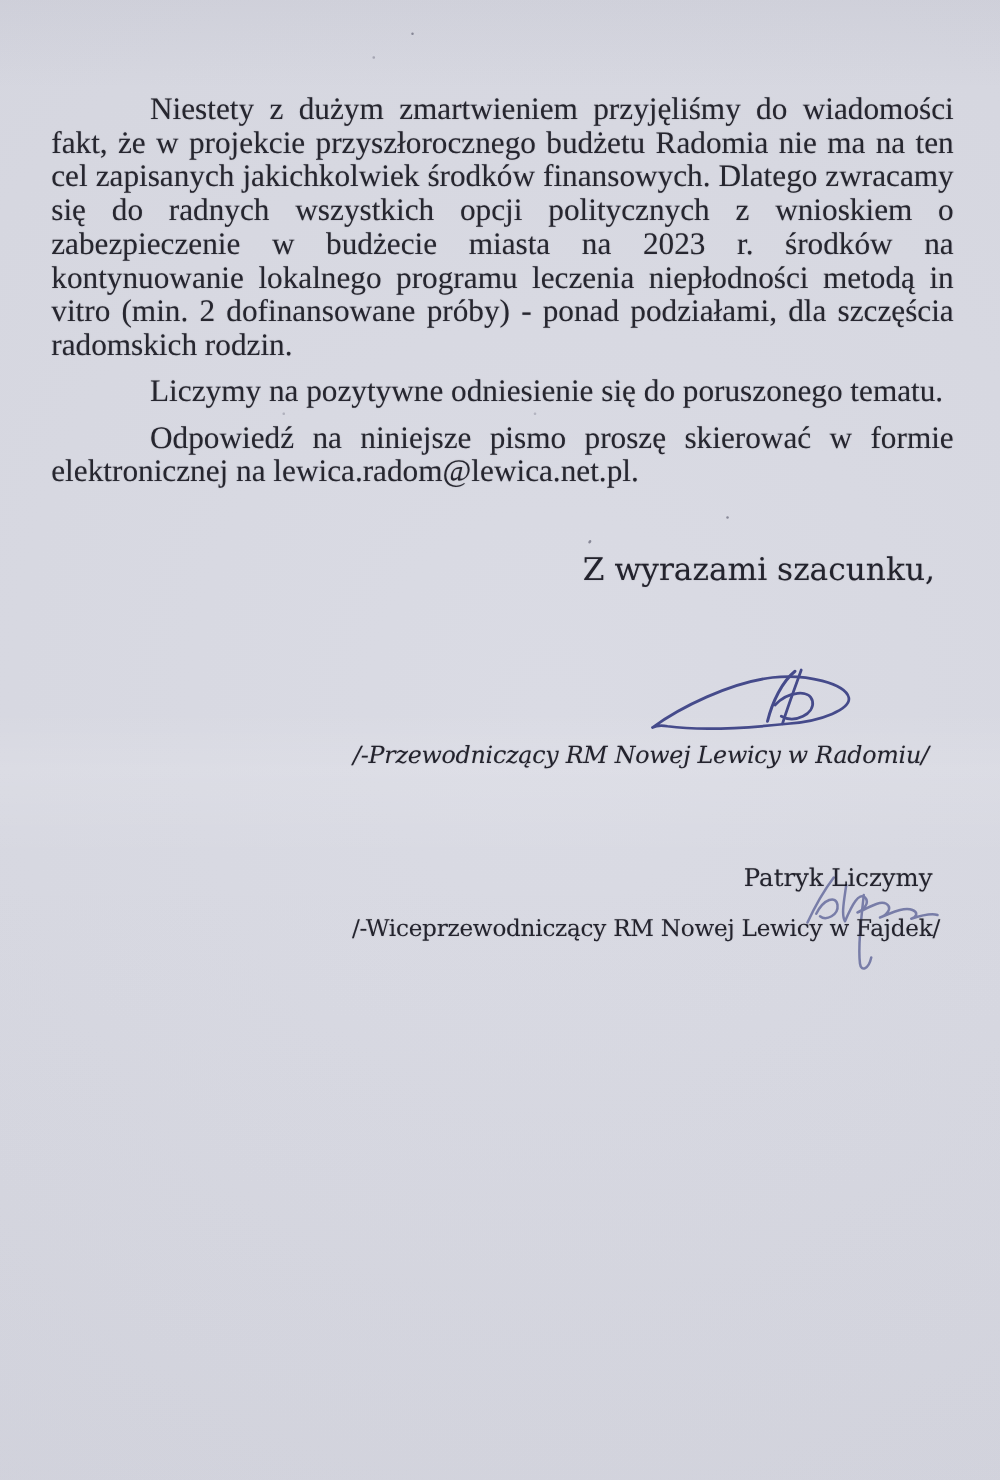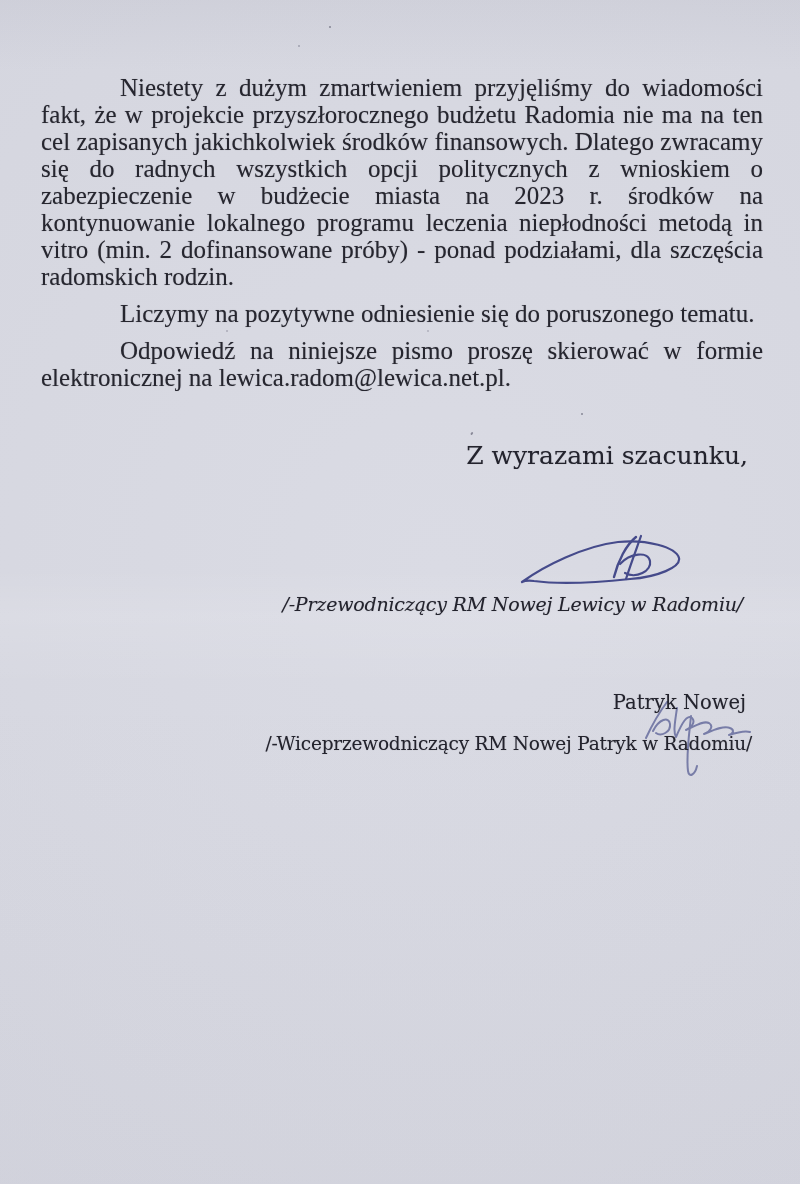--- a/index.html
+++ b/index.html
@@ -92,32 +92,32 @@
     <g fill="none" stroke-linecap="round" stroke-linejoin="round" opacity="0.88" stroke="#3a408f">
       <path stroke-width="2.2" d="M6,48 C28,32 68,12 102,8 C130,5 160,13 163,24 C165,33 142,43 114,45 C86,48 46,51 18,47 C12,46 8,47 6,48"></path>
       <path stroke-width="2.4" d="M98,43 C102,27 110,11 120,3"></path>
       <path stroke-width="2.2" d="M125,2 C120,16 114,32 110,45"></path>
       <path stroke-width="2.2" d="M104,30 C114,19 132,17 134,27 C136,37 120,45 109,39"></path>
     </g>
   </svg>
 
   <div class="sig-title sig-title-1">/-Przewodniczący RM Nowej Lewicy w Radomiu/</div>
 
-  <div class="sig-name sig-name-2">Patryk Nowej</div>
+  <div class="sig-name sig-name-2">Patryk Liczymy</div>
 
   <svg class="sig-scribble sig-scribble-2" width="120" height="90" viewBox="0 0 120 90">
     <g fill="none" stroke-linecap="round" stroke-linejoin="round" opacity="0.85" stroke="#7b81b3">
       <path stroke-width="2" d="M10,44 C16,31 25,16 31,8"></path>
       <path stroke-width="2" d="M17,37 C23,25 33,22 34,30 C35,38 25,43 20,39"></path>
       <path stroke-width="2" d="M41,14 C39,28 37,38 40,43 C46,29 51,20 56,24 C60,28 55,34 50,36 C58,33 67,26 73,29 C78,32 74,38 68,40 C76,37 87,31 94,34 C99,36 97,40 93,41 C99,39 108,36 114,38"></path>
       <path stroke-width="2" d="M55,22 C53,42 50,62 52,77 C53,84 59,81 61,72"></path>
     </g>
   </svg>
 
-  <div class="sig-title sig-title-2">/-Wiceprzewodniczący RM Nowej Patryk w Radomiu/</div>
+  <div class="sig-title sig-title-2">/-Wiceprzewodniczący RM Nowej Lewicy w Fajdek/</div>
 
   <div class="speck s1"></div>
   <div class="speck s2"></div>
   <div class="speck s3"></div>
   <div class="speck s4"></div>
   <div class="speck s5"></div>
   <div class="speck s6"></div>
 
 </div>
 

